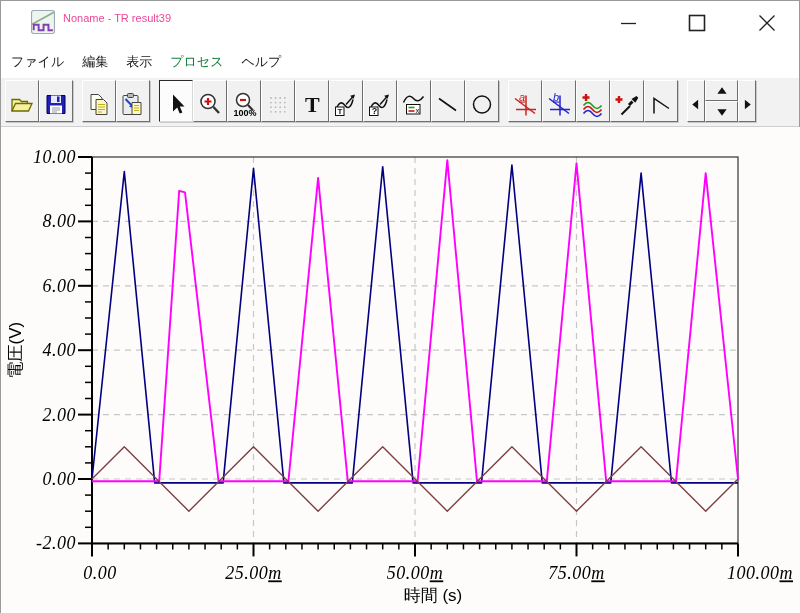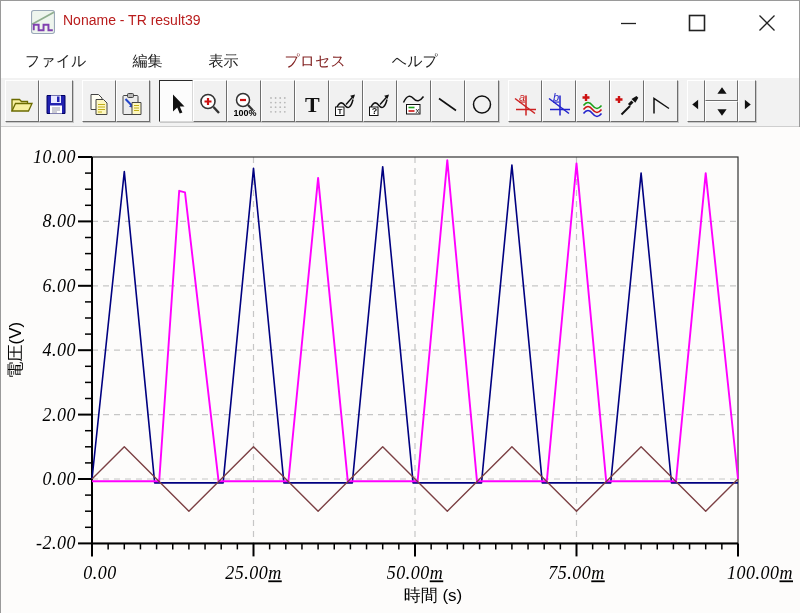--- a/index.html
+++ b/index.html
@@ -2,27 +2,27 @@
 <html><head>
 <meta charset="utf-8">
 <style>
   html,body{margin:0;padding:0;}
   body{width:800px;height:613px;position:relative;background:#fff;
        font-family:"Liberation Sans","DejaVu Sans",sans-serif;overflow:hidden;}
   .window{position:absolute;inset:0;border:1px solid #9a9a9a;box-sizing:border-box;background:#fff;}
   
   .titlebar{position:absolute;top:0;left:0;right:0;height:44px;background:#ffffff;}
   .app-icon{position:absolute;left:30px;top:9px;width:24px;height:24px;}
-  .title{position:absolute;left:62px;top:11px;font-size:14px;color:#b91c1c;white-space:nowrap;}
+  .title{position:absolute;left:62px;top:11px;font-size:11px;color:#ec4899;white-space:nowrap;}
   .winbtn{position:absolute;top:2px;width:46px;height:40px;background:transparent;border:none;padding:0;cursor:default;}
   .winbtn svg{display:block;margin:0 auto;}
   
   .menubar{position:absolute;top:44px;left:0;right:0;height:33px;background:#ffffff;display:flex;align-items:center;padding-left:1px;}
-  .menu-item{padding:0 23px;font-size:15px;color:#1a1a1a;white-space:nowrap;}
-  .menu-item.disabled{color:#7f1d1d;}
+  .menu-item{padding:0 9px;font-size:13px;color:#1a1a1a;white-space:nowrap;}
+  .menu-item.disabled{color:#15803d;}
   
   .toolbar{position:absolute;top:77px;left:0;right:0;height:49px;background:#f2f2f2;
            border-bottom:1px solid #cfcfcf;display:flex;align-items:flex-start;padding:2px 0 0 4px;box-sizing:border-box;}
   .tb{width:34px;height:42px;box-sizing:border-box;background:#f1f1f1;padding:0;
       border:1px solid;border-color:#ffffff #6e6e6e #6e6e6e #ffffff;
       box-shadow:1px 1px 0 #c9c9c9;position:relative;cursor:default;}
   .tb svg{width:26px;height:27px;display:block;margin:6px auto 0;}
   .tb.narrow{width:18px;}
   .tb.narrow svg{width:14px;margin-top:7px;}
   .tb.pressed{background:#fcfcfc;border-color:#2a2a2a #d8d8d8 #d8d8d8 #2a2a2a;}

